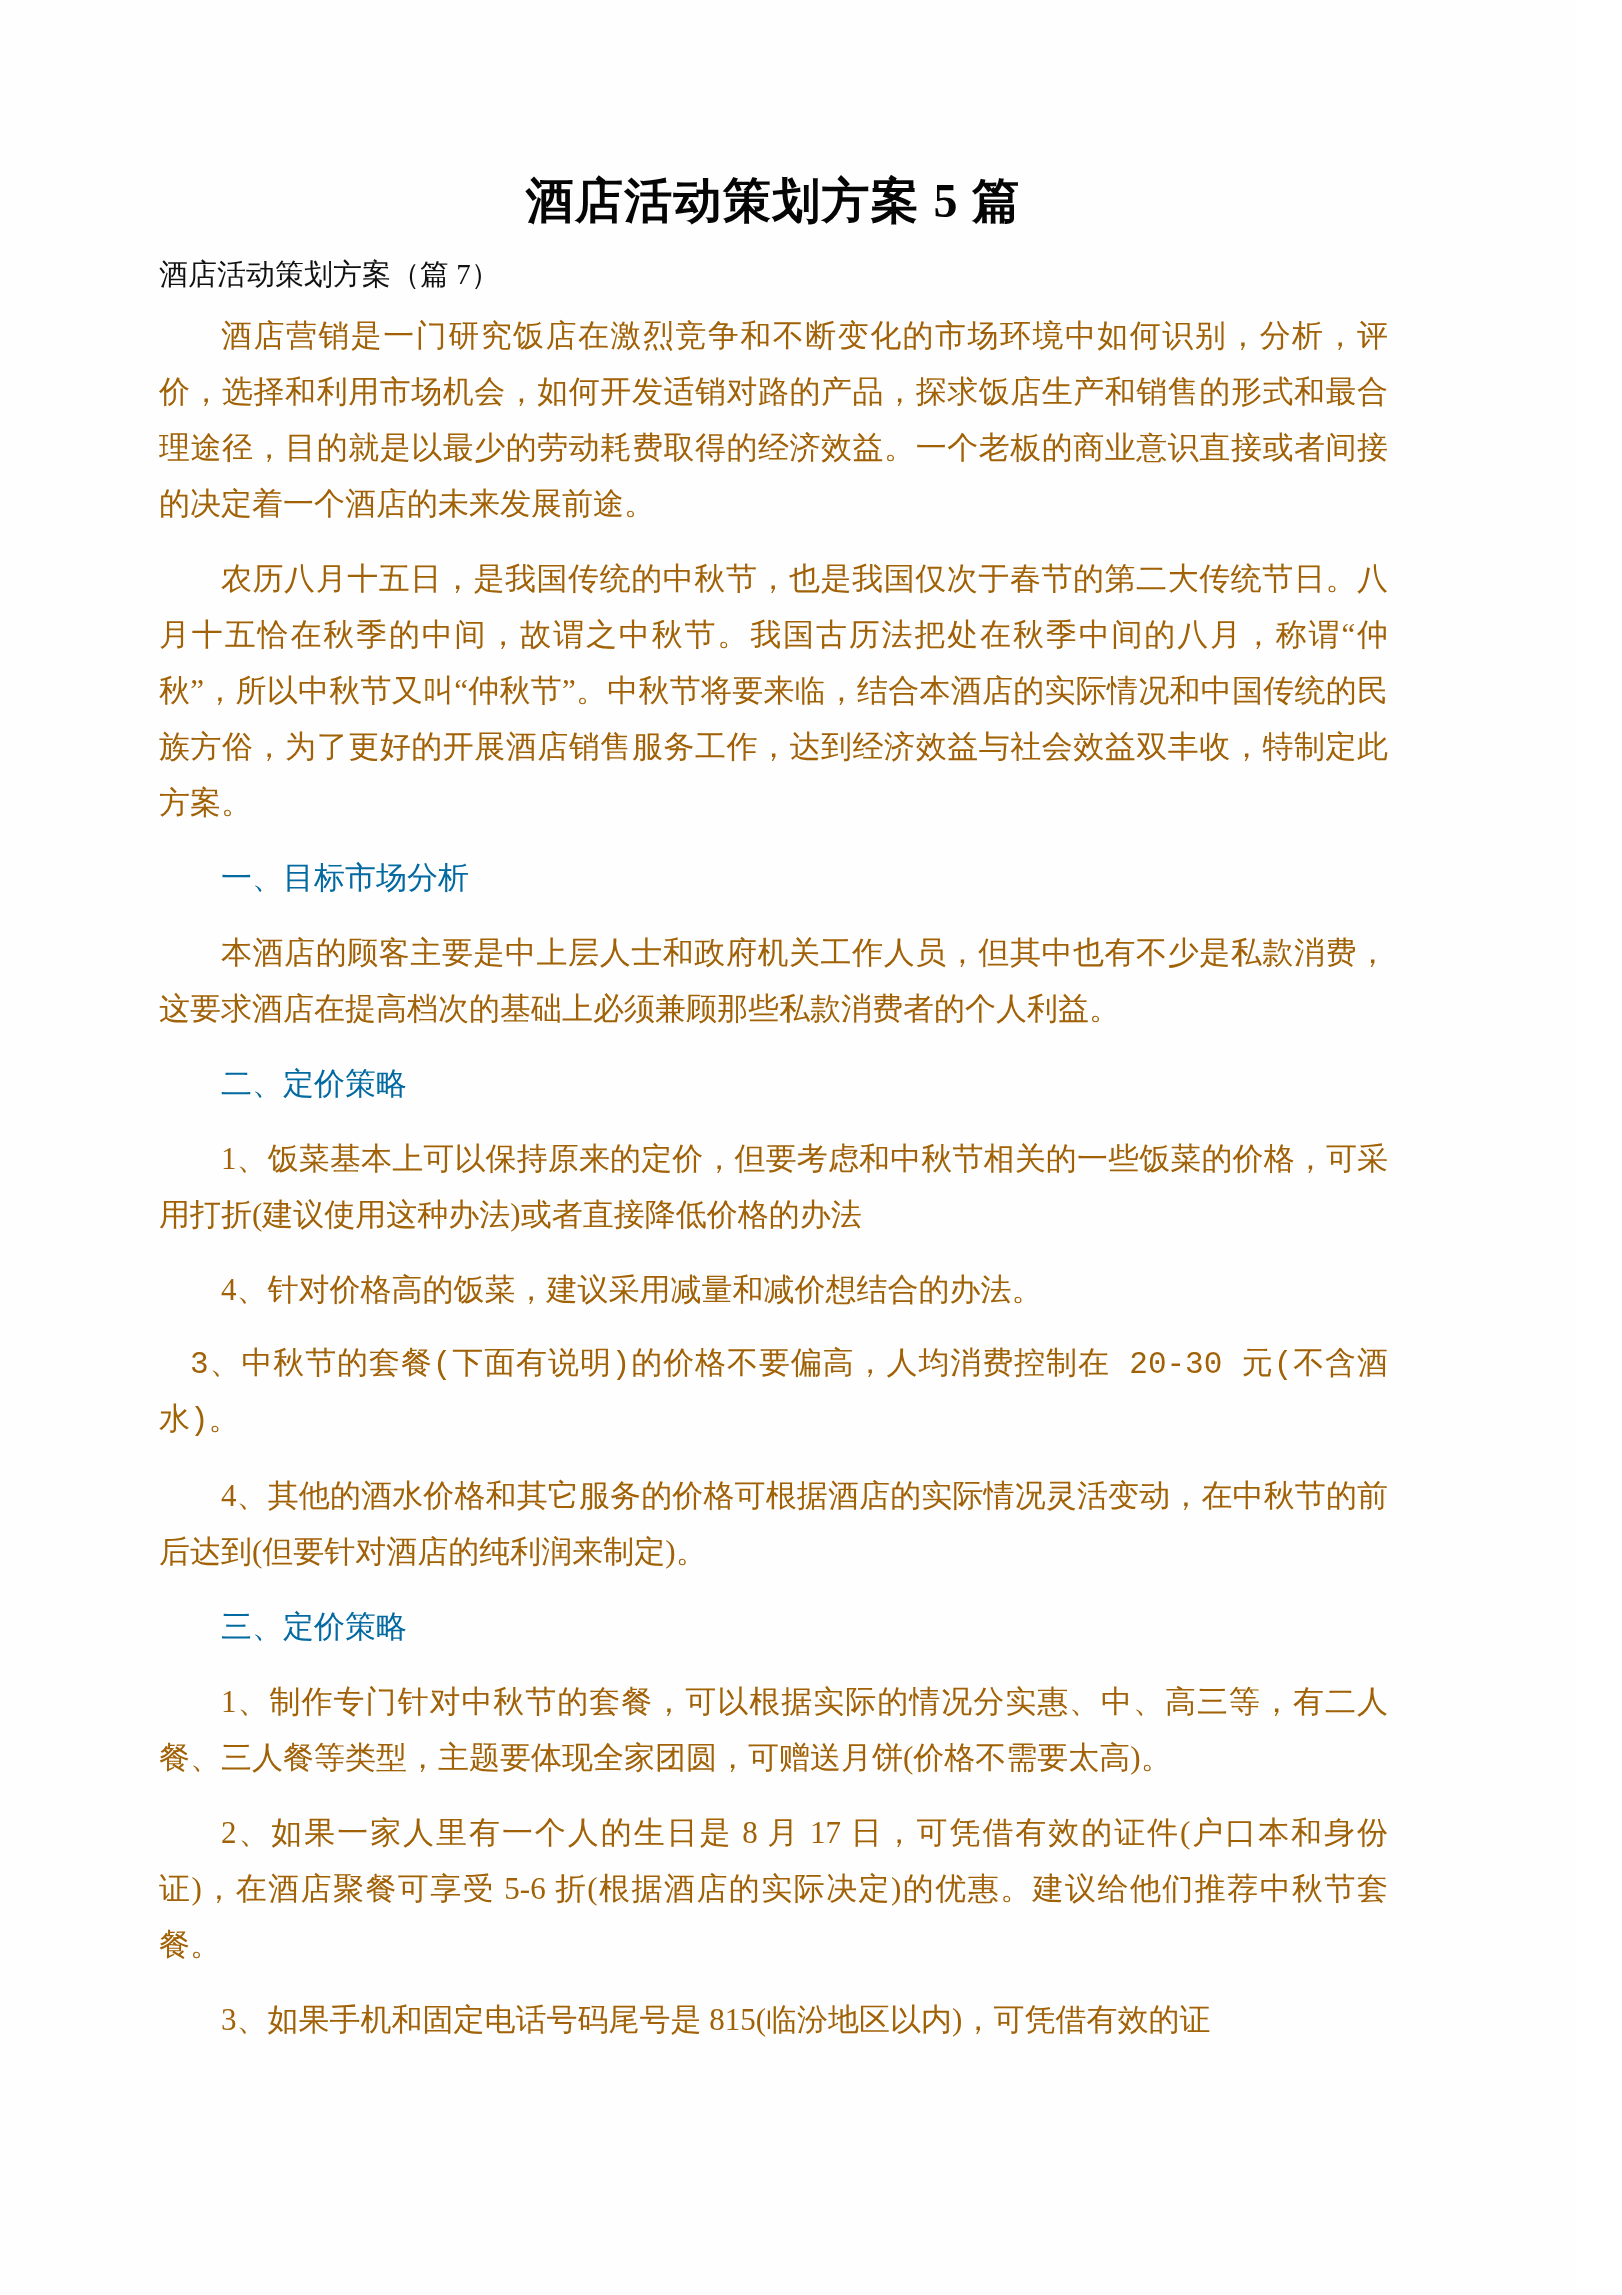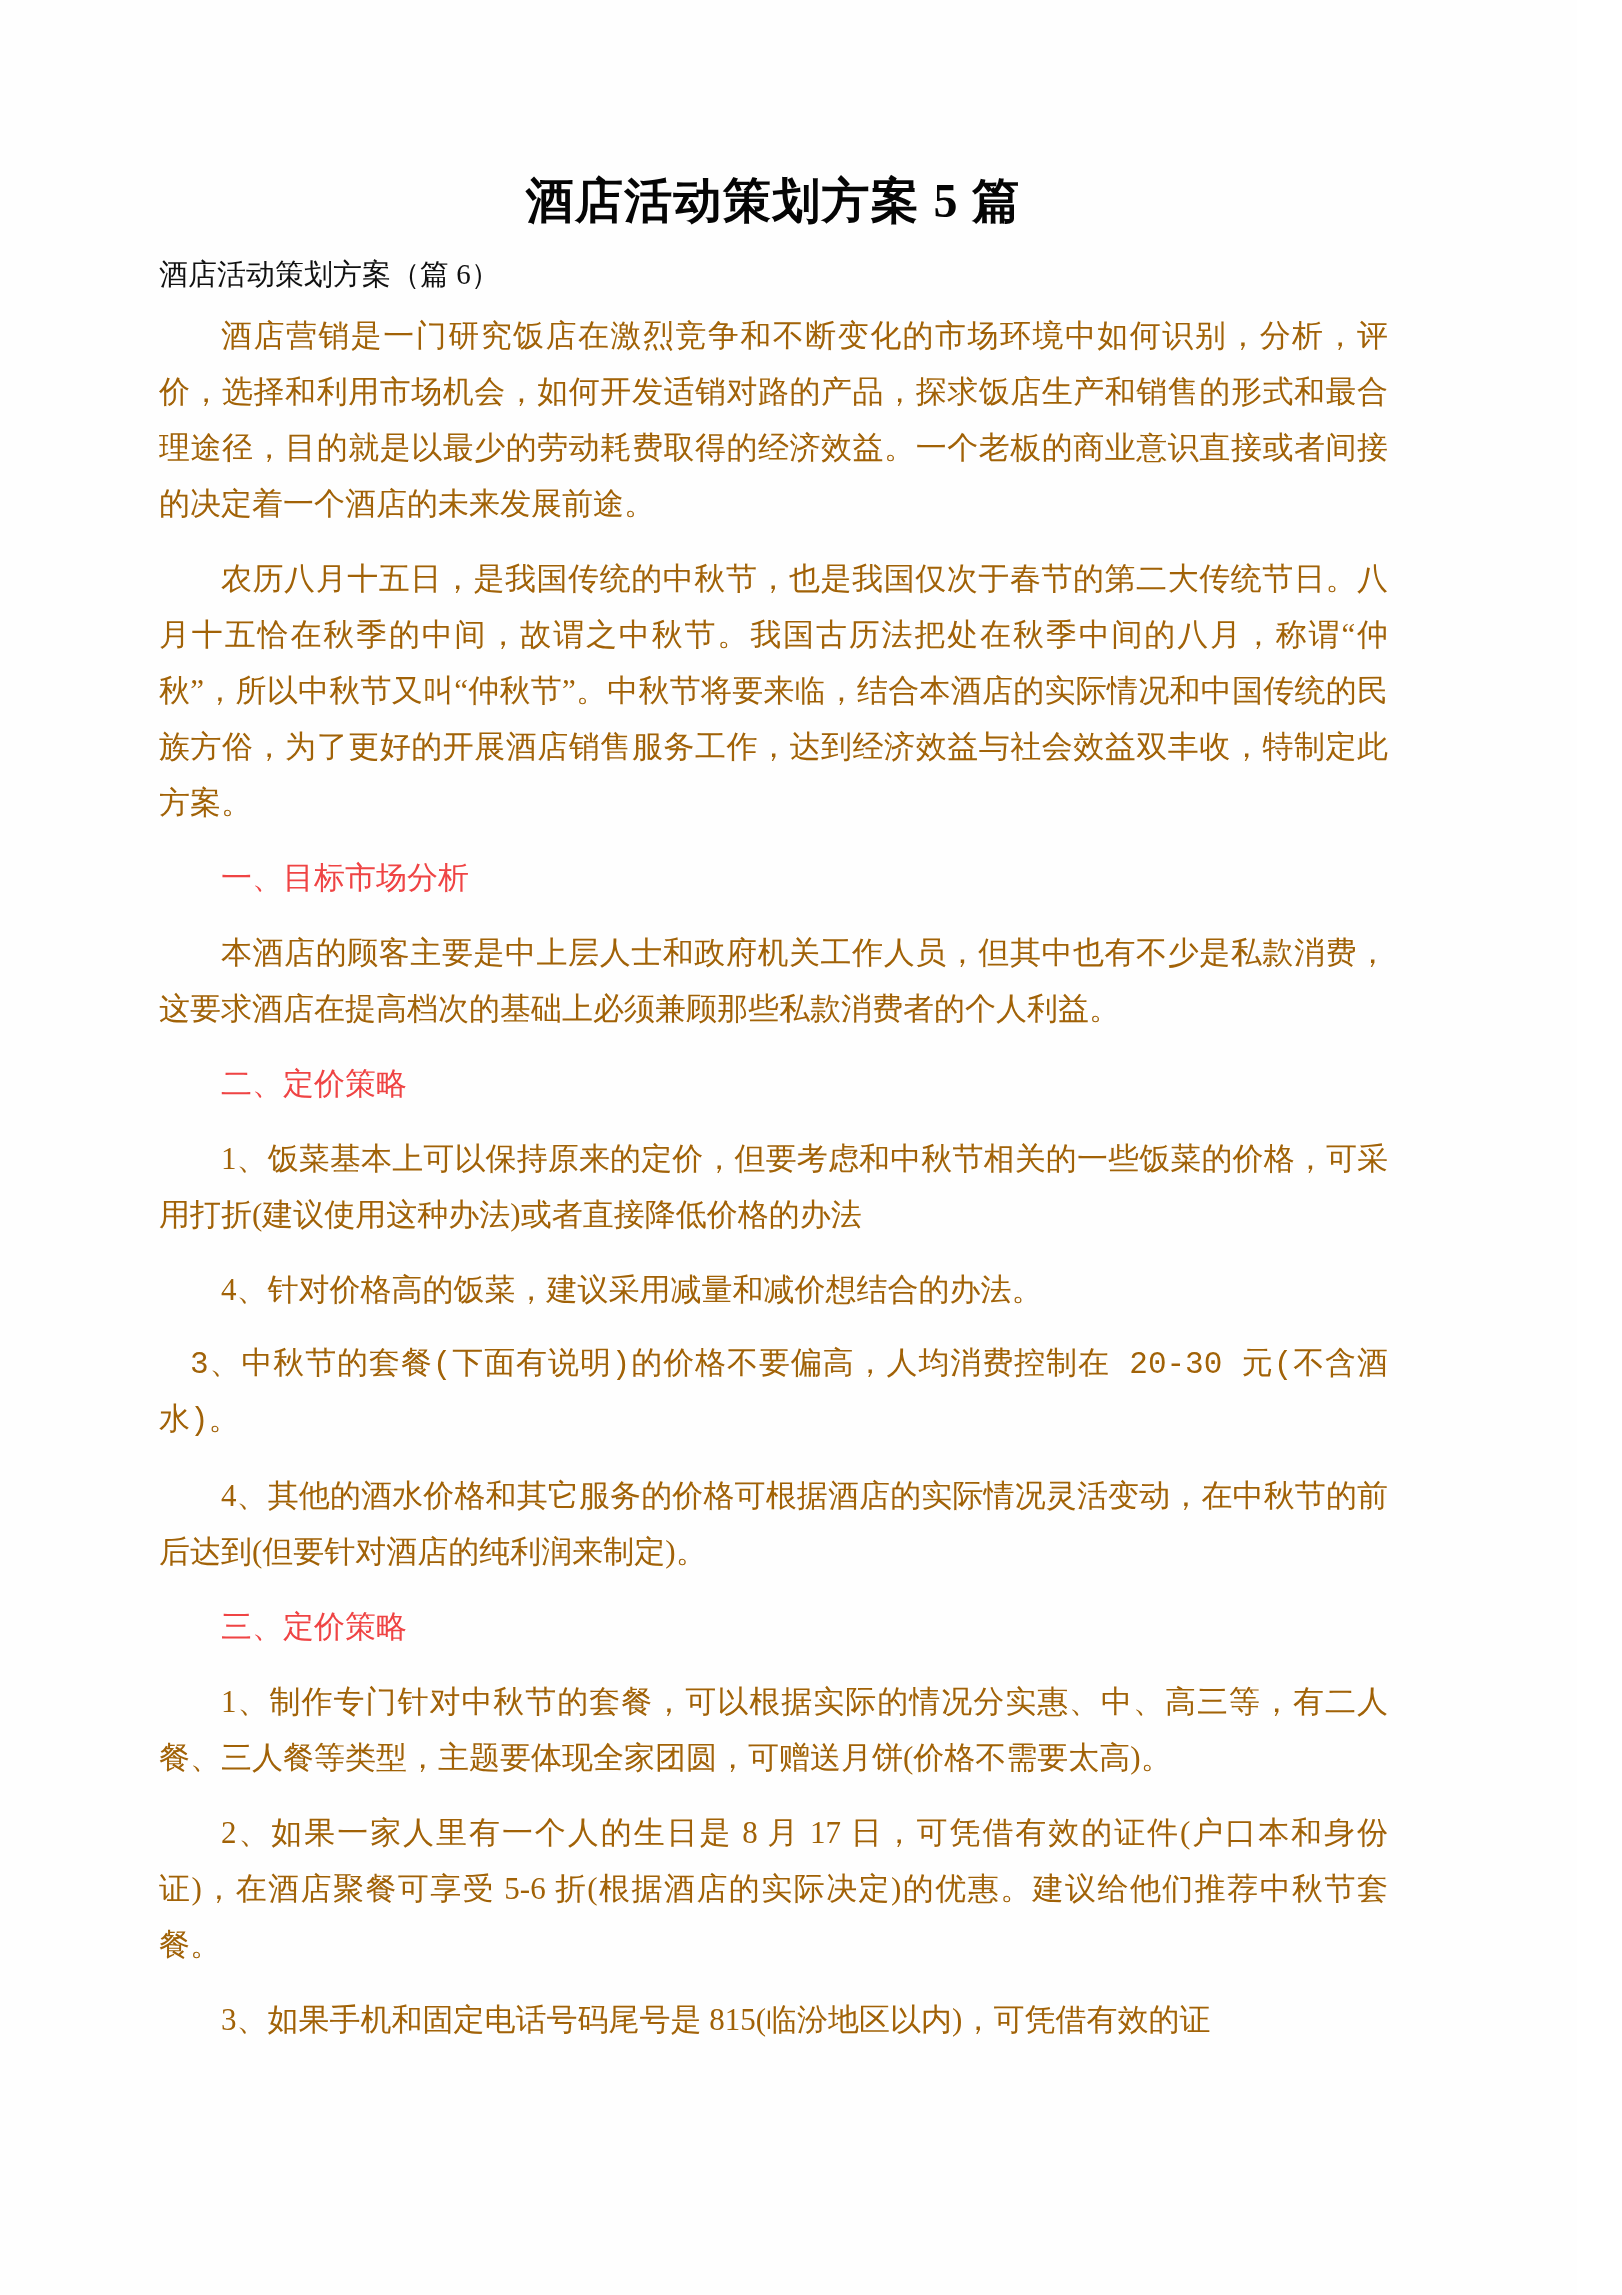--- a/index.html
+++ b/index.html
@@ -69,42 +69,42 @@
   }
 
   
   .heading {
     font-size: 31px;
     line-height: 56px;
     margin: 0;
     padding-top: 19px;
     text-align: left;
     text-indent: 2em;
-    color: #ef4444;
+    color: #0369a1;
   }
 
   
   .para.tight-indent {
     text-indent: 1em;
     font-family: Liberation Mono, monospace;
   }
 
   .para:first-of-type {
     padding-top: 22px;
   }
 </style>
 </head>
 <body>
 
 <div class="page">
   <div class="content">
 
     <h1 class="doc-title">酒店活动策划方案 5 篇</h1>
 
-    <p class="subtitle">酒店活动策划方案（篇 6）</p>
+    <p class="subtitle">酒店活动策划方案（篇 7）</p>
 
     <p class="para">酒店营销是一门研究饭店在激烈竞争和不断变化的市场环境中如何识别，分析，评价，选择和利用市场机会，如何开发适销对路的产品，探求饭店生产和销售的形式和最合理途径，目的就是以最少的劳动耗费取得的经济效益。一个老板的商业意识直接或者间接的决定着一个酒店的未来发展前途。</p>
 
     <p class="para">农历八月十五日，是我国传统的中秋节，也是我国仅次于春节的第二大传统节日。八月十五恰在秋季的中间，故谓之中秋节。我国古历法把处在秋季中间的八月，称谓“仲秋”，所以中秋节又叫“仲秋节”。中秋节将要来临，结合本酒店的实际情况和中国传统的民族方俗，为了更好的开展酒店销售服务工作，达到经济效益与社会效益双丰收，特制定此方案。</p>
 
     <p class="heading">一、目标市场分析</p>
 
     <p class="para">本酒店的顾客主要是中上层人士和政府机关工作人员，但其中也有不少是私款消费，这要求酒店在提高档次的基础上必须兼顾那些私款消费者的个人利益。</p>
 
     <p class="heading">二、定价策略</p>

